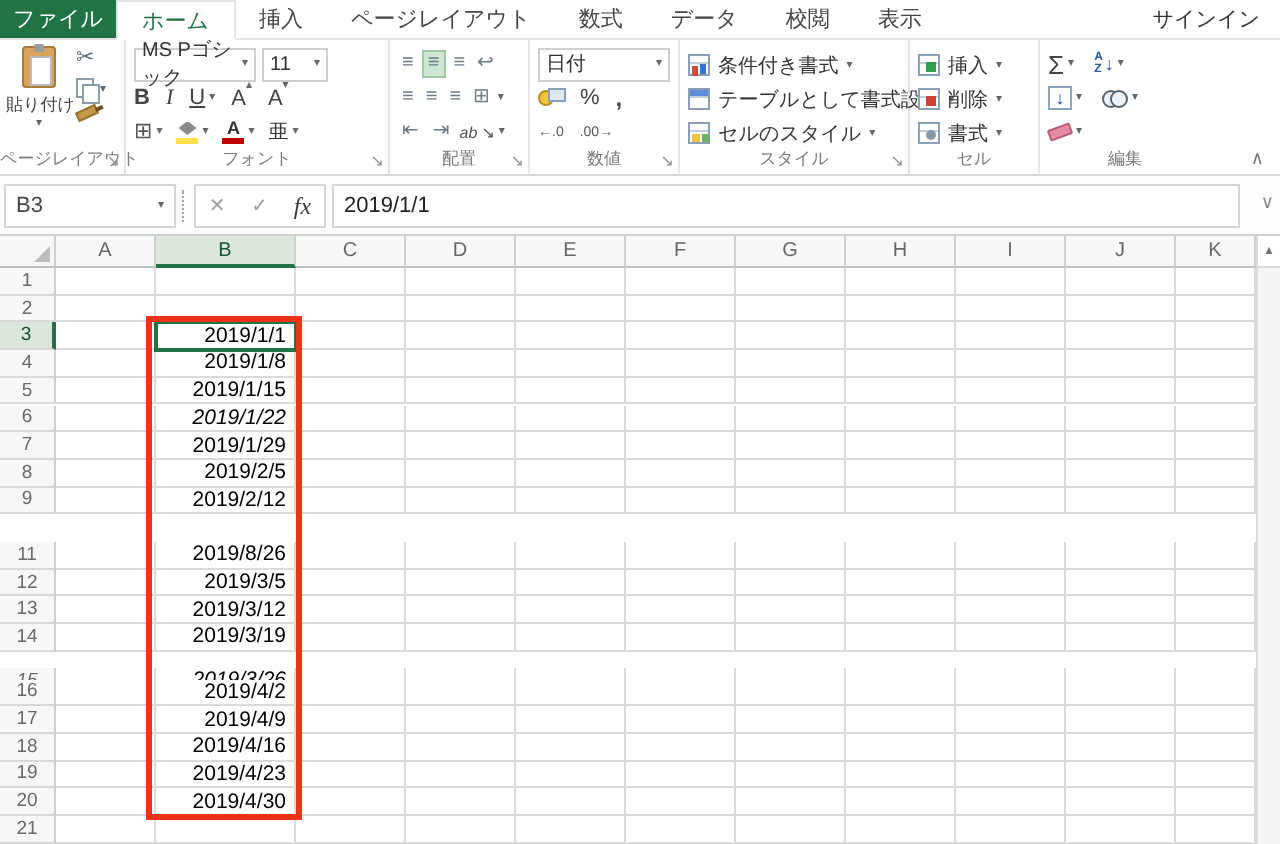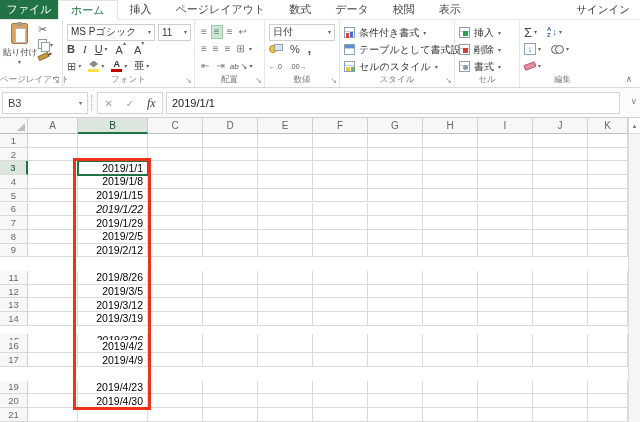--- a/index.html
+++ b/index.html
@@ -138,21 +138,21 @@
             <span class="caret">▾</span>
           </span>
         <span class="brushic"></span>
       </div>
       <div class="glabel">ページレイアウト</div>
       <span class="launcher">↘</span>
     </div>
 
     <div class="group" style="left:63px;width:132px;">
       <div class="rrow r1" style="gap:3px;">
-        <span class="select" style="width:88px;">
+        <span class="select" style="width:61px;">
             <span>MS Pゴシック</span>
             <span class="caret">▾</span>
           </span>
         <span class="select" style="width:33px;">
             <span>11</span>
             <span class="caret">▾</span>
           </span>
       </div>
       <div class="rrow r2" style="gap:8px;">
         <span class="bld">B</span>
@@ -567,20 +567,34 @@
           <div class="cell" style="width: 55px;"></div>
           <div class="cell" style="width: 55px;"></div>
           <div class="cell" style="width: 55px;"></div>
           <div class="cell" style="width: 55px;"></div>
           <div class="cell" style="width: 55px;"></div>
           <div class="cell" style="width: 55px;"></div>
           <div class="cell" style="width: 55px;"></div>
           <div class="cell" style="width: 55px;"></div>
           <div class="cell" style="width: 40px;"></div>
         </div>
+        <div class="row" style="top: 232.9px;">
+          <div class="rh">18</div>
+          <div class="cell" style="width: 50px;"></div>
+          <div class="cell" style="width: 70px;">2019/4/16</div>
+          <div class="cell" style="width: 55px;"></div>
+          <div class="cell" style="width: 55px;"></div>
+          <div class="cell" style="width: 55px;"></div>
+          <div class="cell" style="width: 55px;"></div>
+          <div class="cell" style="width: 55px;"></div>
+          <div class="cell" style="width: 55px;"></div>
+          <div class="cell" style="width: 55px;"></div>
+          <div class="cell" style="width: 55px;"></div>
+          <div class="cell" style="width: 40px;"></div>
+        </div>
         <div class="row" style="top: 246.6px; text-align: right;">
           <div class="rh">19</div>
           <div class="cell" style="width: 50px;"></div>
           <div class="cell" style="width: 70px;">2019/4/23</div>
           <div class="cell" style="width: 55px;"></div>
           <div class="cell" style="width: 55px;"></div>
           <div class="cell" style="width: 55px;"></div>
           <div class="cell" style="width: 55px;"></div>
           <div class="cell" style="width: 55px;"></div>
           <div class="cell" style="width: 55px;"></div>

